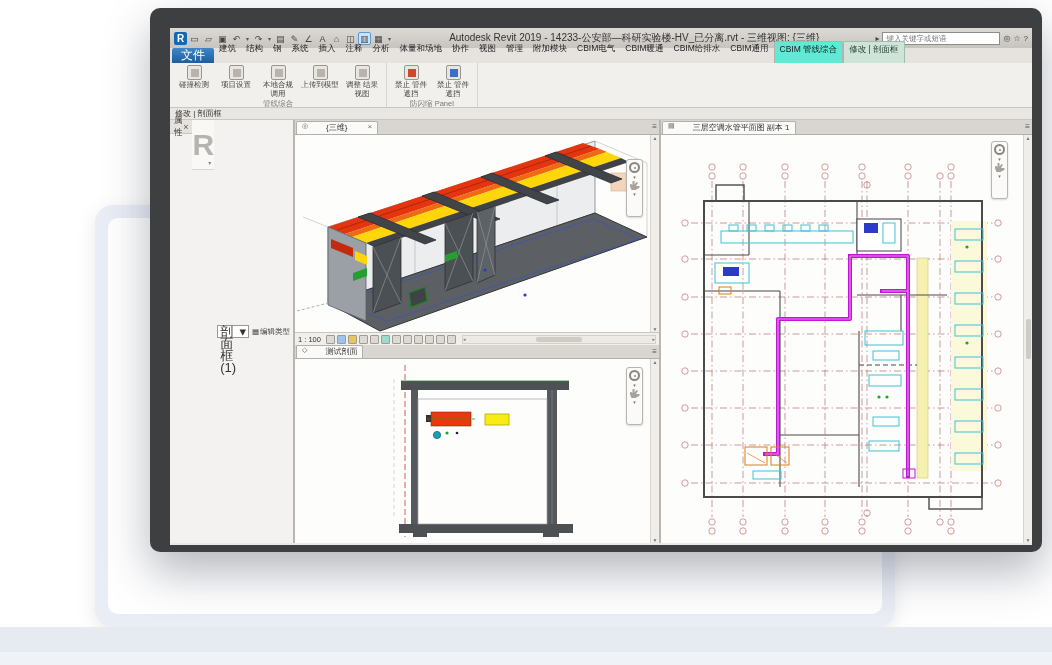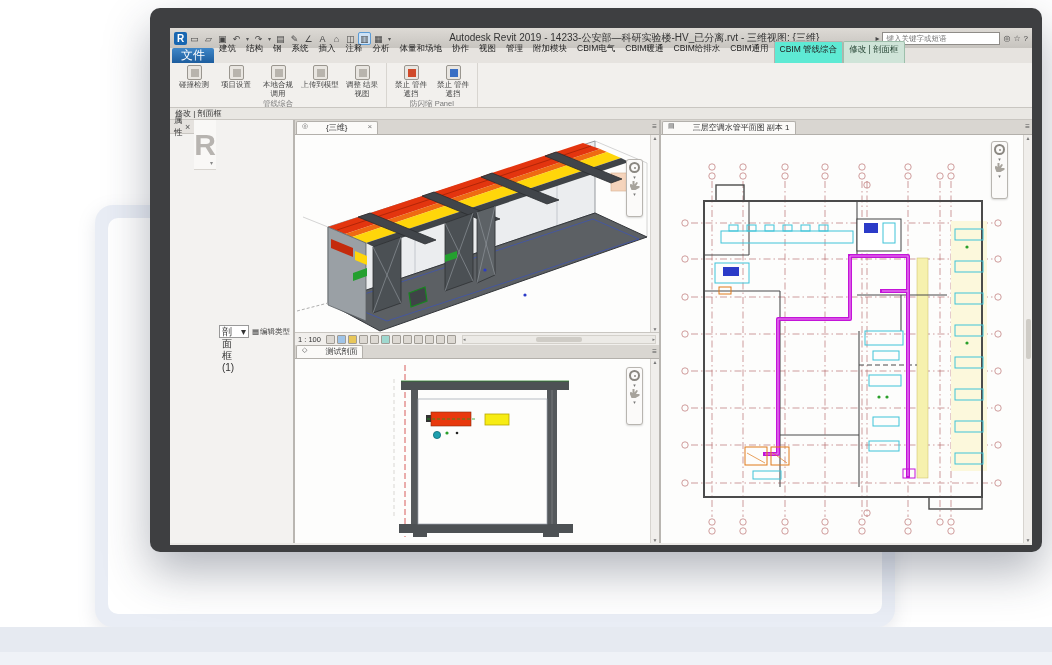--- a/index.html
+++ b/index.html
@@ -53,21 +53,21 @@
   .workspace { display:flex; height:423px; }
 
   
   .props { width:125px; border-right:2px solid #b9b6b1; display:flex; background:#f3f2f0; }
   .panel-h { height:14px; background:#e5e2de; border-bottom:1px solid #c9c6c1; display:flex; align-items:center; justify-content:space-between; padding:0 4px; font-size:8.5px; color:#333; }
   .panel-x { font-size:9px; color:#555; }
   .thumb { height:50px; background:#f9f8f6; border-bottom:1px solid #d8d5d0; display:flex; align-items:center; justify-content:center; position:relative; }
   .thumb .bigR { font-size:30px; font-weight:bold; color:#b7b4b0; }
   .thumb .corner { position:absolute; right:3px; bottom:3px; font-size:6px; color:#888; }
   .selrow { display:flex; gap:3px; padding:3px 3px; align-items:center; }
-  .typebox { flex:1; height:13px; background:#fff; border:1px solid #999; font-size:10px; line-height:12px; padding:0 2px; display:flex; justify-content:space-between; color:#333; }
+  .typebox { flex:1; height:13px; background:#fff; border:1px solid #999; font-size:13px; line-height:12px; padding:0 2px; display:flex; justify-content:space-between; color:#333; }
   .editbtn { font-size:7.5px; color:#444; display:flex; align-items:center; gap:1px; }
 
   
   .centercol { width:366px; border-right:2px solid #b9b6b1; display:flex; flex-direction:column; background:#e9e7e3; }
   .rightcol { flex:1; display:flex; flex-direction:column; background:#e9e7e3; }
   .vtabs { height:14px; background:#d9d6d1; display:flex; align-items:flex-end; padding-left:1px; position:relative; }
   .vtab { height:13px; background:#fbfaf8; border:1px solid #b3b0ab; border-bottom:none; display:flex; align-items:flex-start; gap:18px; padding:0 5px; font-size:8px; color:#333; border-radius:2px 2px 0 0; }
   .vtab .vico { font-size:7px; color:#666; }
   .vtab .vx { font-size:8px; color:#777; margin-left:2px; }
   .tabmenu { position:absolute; right:2px; top:2px; font-size:8px; color:#555; }

